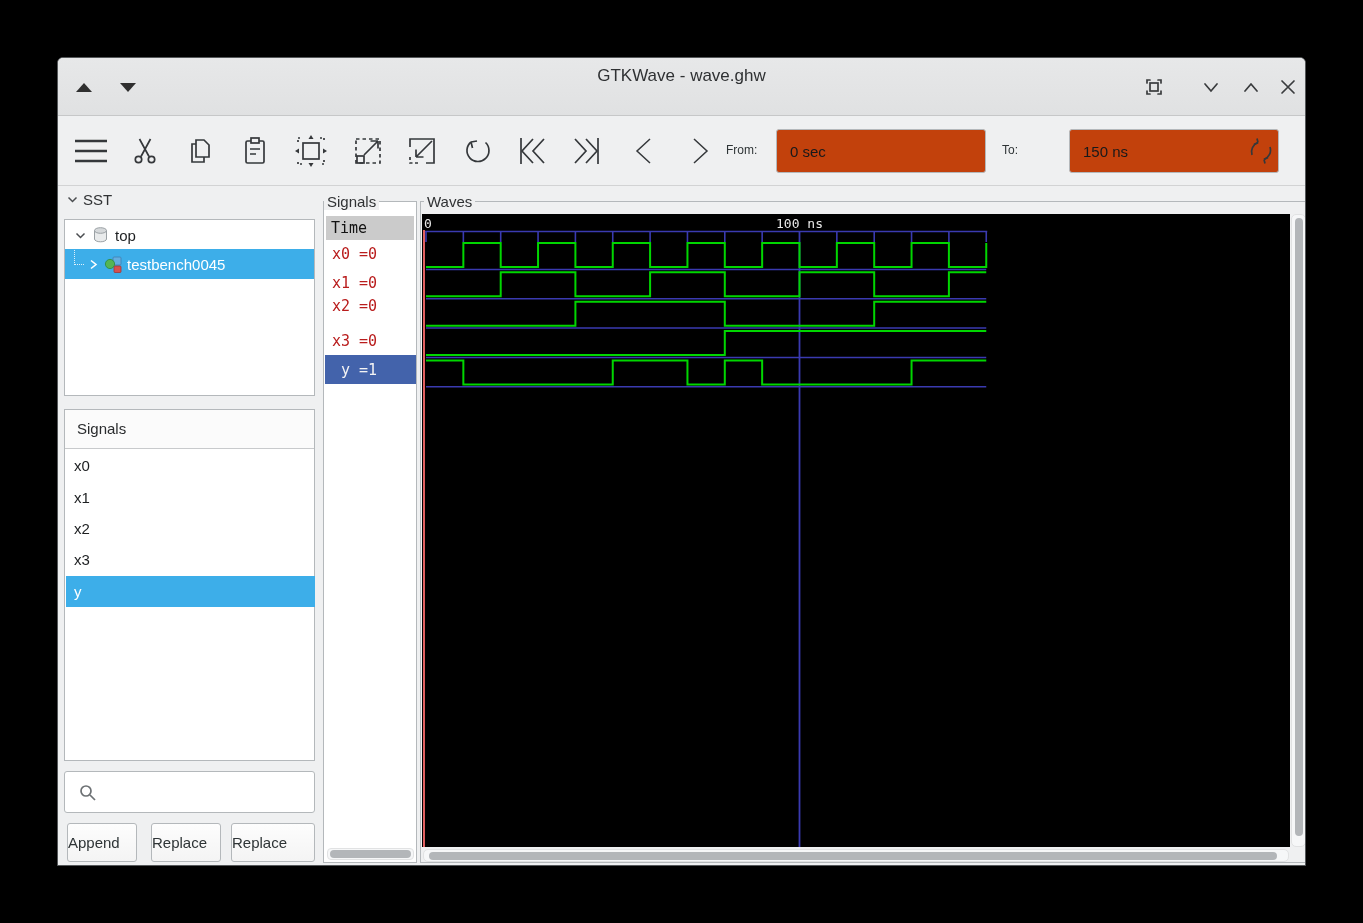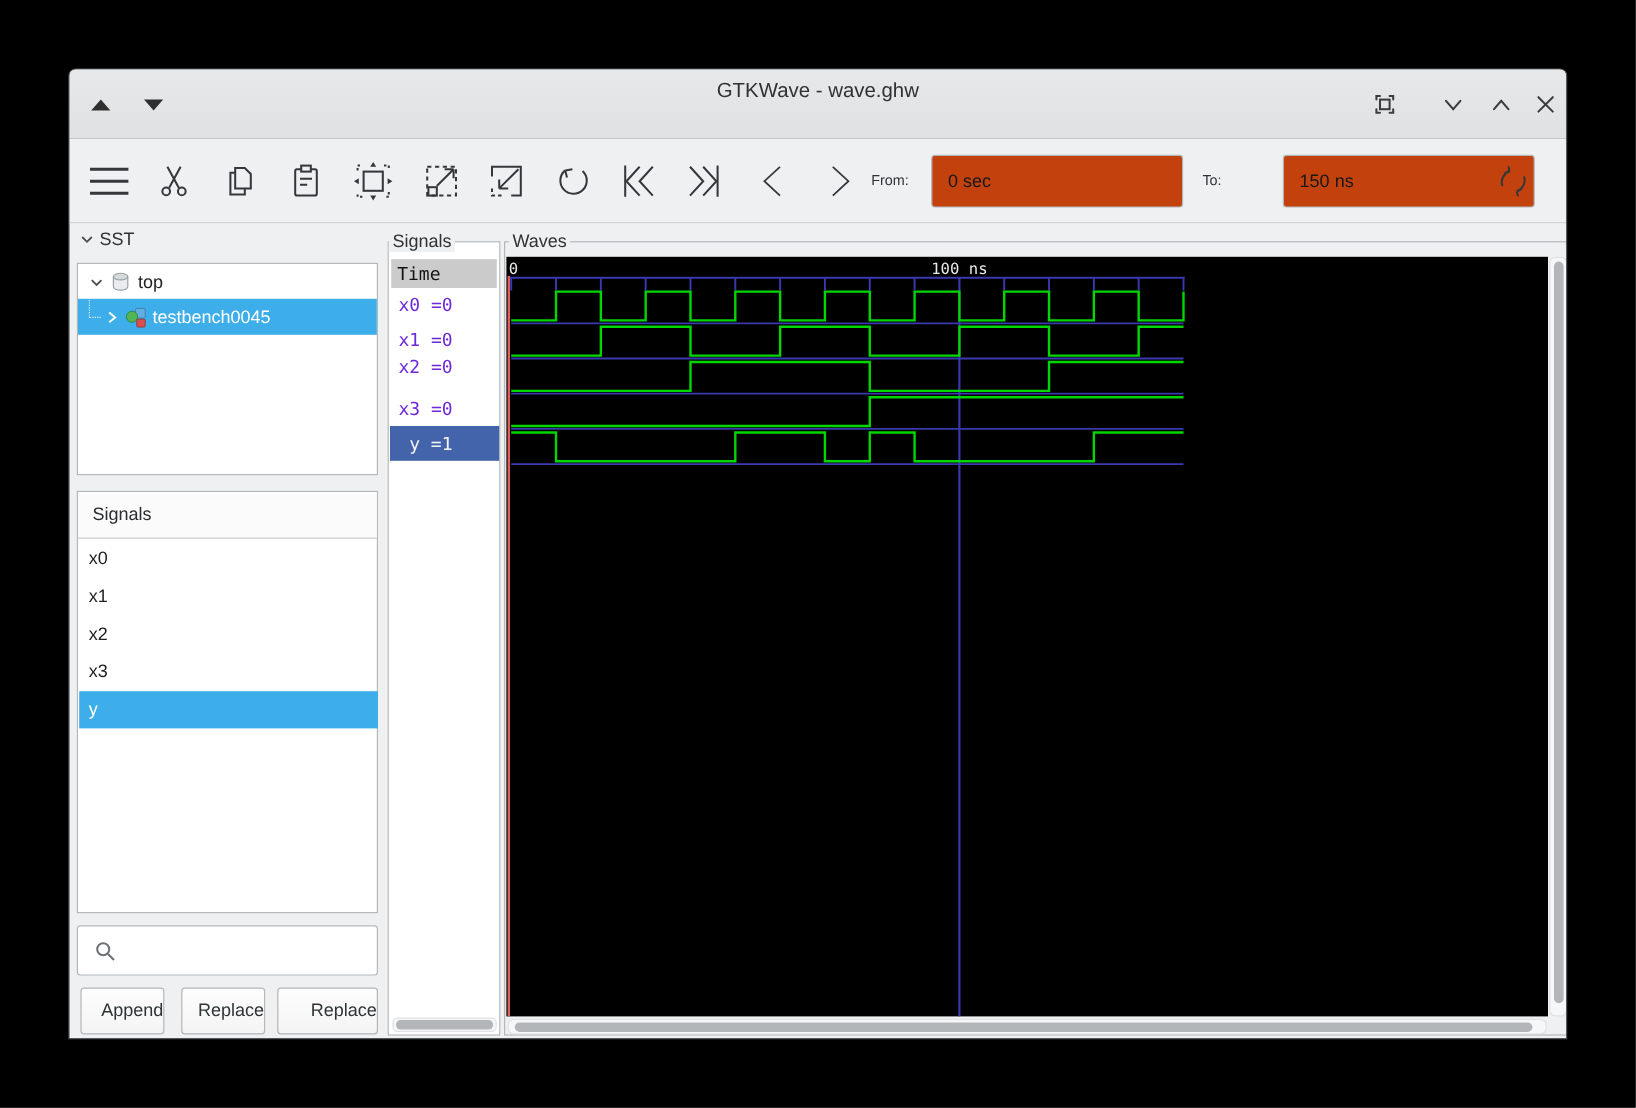--- a/index.html
+++ b/index.html
@@ -40,26 +40,26 @@
   .tree-row.selected { background:#3daee9; color:#fff; }
   .guide { width:10px; height:15px; border-left:1px dotted #dff0fa; border-bottom:1px dotted #dff0fa; margin:-8px 4px 6px 9px; }
   .list-row { position:absolute; left:1px; width:249px; font-size:15px; color:#1d1f21; padding-left:8px; display:flex; align-items:center; }
   .list-row.selected { background:#3daee9; color:#fff; }
   .sig-frame-header { position:absolute; left:0; top:0; width:100%; height:39px; background:#fbfbfb;
                       border-bottom:1px solid #c8cacc; font-size:15px; color:#2a2c2e; line-height:38px; padding-left:12px; }
   .search { position:absolute; left:6px; top:713px; width:251px; height:42px; background:#fff;
             border:1px solid #b4b8bb; border-radius:3px; }
   .btn { position:absolute; top:765px; height:39px; background:linear-gradient(#fdfdfd,#f4f4f4);
          border:1px solid #b4b8bb; border-radius:3px; font-size:15px; color:#2e3436;
-         display:flex; align-items:center; justify-content:flex-end; }
+         display:flex; align-items:center; justify-content:flex-start; }
   
   .mono { font-family:"DejaVu Sans Mono","Liberation Mono",monospace; }
   .time-header { position:absolute; left:2px; top:14px; width:88px; height:24px; background:#cbcbcb;
                  font-size:15px; color:#121212; line-height:24px; padding-left:5px; }
-  .val-row { position:absolute; left:2px; width:88px; font-size:15px; color:#6d28d9; display:flex; align-items:center; padding-left:6px; }
+  .val-row { position:absolute; left:2px; width:88px; font-size:15px; color:#b91c1c; display:flex; align-items:center; padding-left:6px; }
   .val-row.selected { background:#4363ab; color:#f4f4f4; left:1px; width:91px; padding-left:16px; }
   
   .sb-track { position:absolute; background:#f6f7f8; border:1px solid #e1e2e3; border-radius:4px; }
   .sb-thumb { position:absolute; background:#b3b6b9; border-radius:4px; }
   
   .wave-canvas { position:absolute; left:1px; top:12px; width:868px; height:633px; background:#000; }
 </style>
 </head>
 <body>
 

